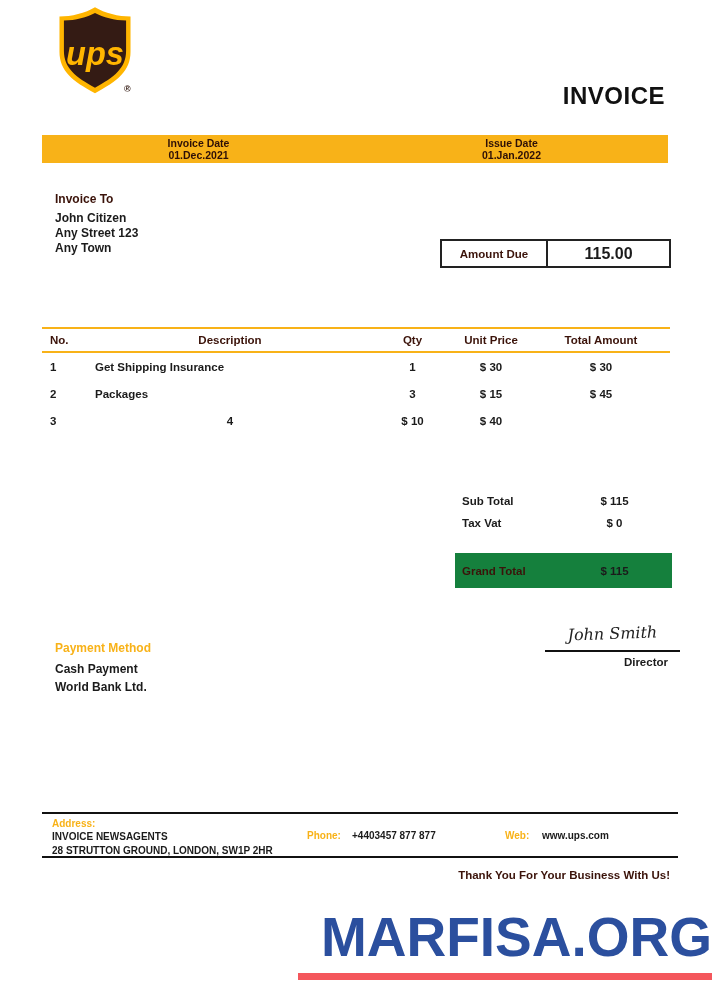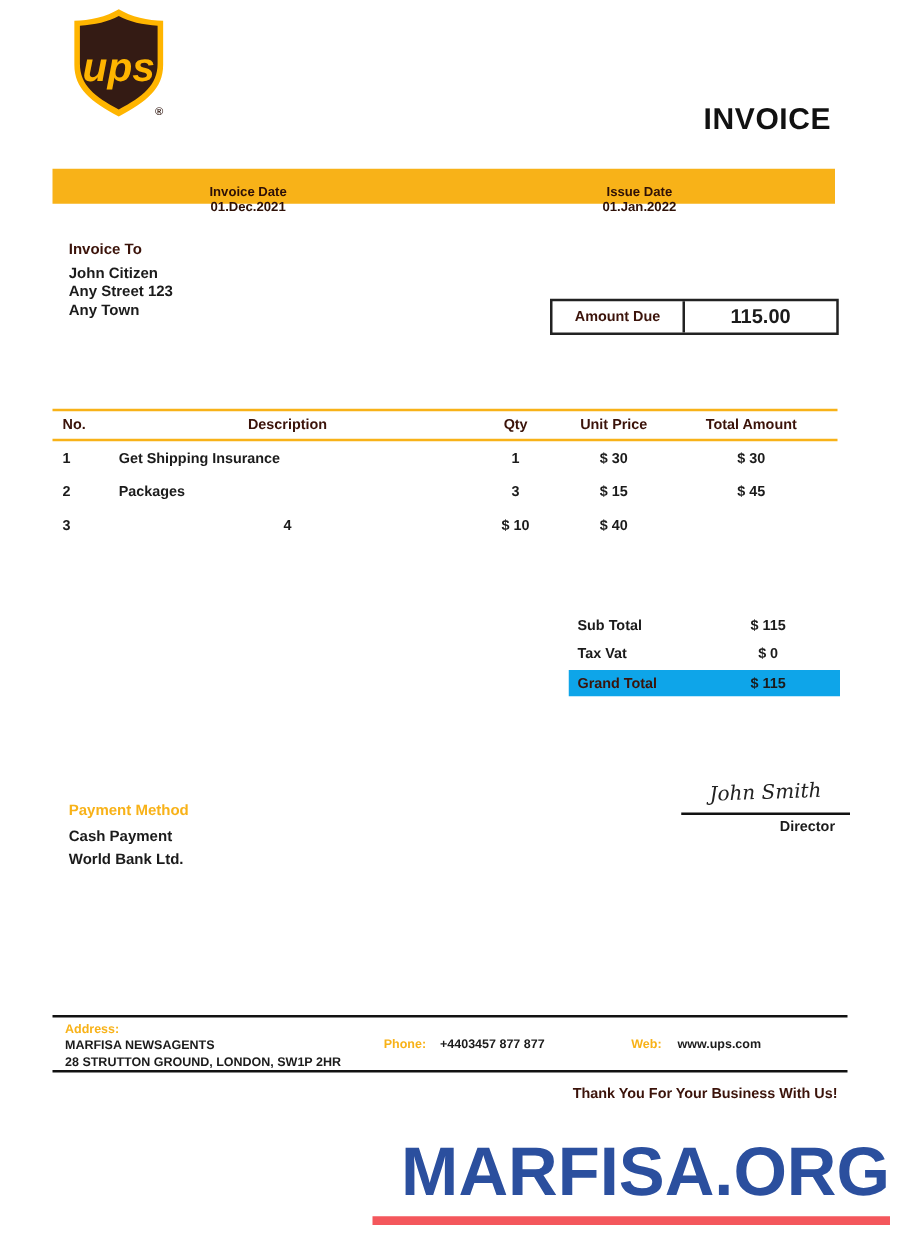--- a/index.html
+++ b/index.html
@@ -6,21 +6,21 @@
   html,body { width:720px; height:1000px; background:#ffffff; overflow:hidden; }
   body { position:relative; font-family:"Liberation Sans", sans-serif; color:#1b1b1b; }
 
   
   .logo { position:absolute; left:58px; top:6px; width:74px; height:90px; }
   .reg-mark { position:absolute; left:124px; top:84px; font-size:9px; color:#341B14; font-weight:bold; }
   .invoice-title { position:absolute; right:55px; top:82px; font-size:24px; font-weight:bold; letter-spacing:.5px; color:#111; }
 
   
   .info-bar { position:absolute; left:42px; top:135px; width:626px; height:28px; background:#F8B218; display:flex; }
-  .info-cell { flex:1; text-align:center; padding-top:13px; }
+  .info-cell { flex:1; text-align:center; padding-top:2px; }
   .info-label { font-size:10.5px; font-weight:bold; color:#2E1007; line-height:12px; }
   .info-value { font-size:10.5px; font-weight:bold; color:#2E1007; line-height:13px; }
 
   
   .invoice-to { position:absolute; left:55px; top:192px; }
   .invoice-to .heading { color:#3B130A; font-weight:bold; font-size:12px; margin-bottom:5px; }
   .invoice-to .line { font-weight:bold; font-size:12px; line-height:15px; color:#1b1b1b; }
 
   
   .amount-due { position:absolute; left:440px; top:239px; width:231px; height:29px; border:2px solid #222; display:flex; }
@@ -37,21 +37,21 @@
   .t-row { height:27px; }
   .t-row > div { font-size:11.5px; font-weight:bold; color:#1b1b1b; text-align:center; }
   .t-row .c-no { text-align:left; padding-left:8px; }
   .t-row .c-desc { text-align:left; padding-left:10px; }
 
   
   .totals { position:absolute; left:455px; top:490px; width:217px; }
   .tot-row { display:flex; align-items:center; height:22px; }
   .tot-label { flex:1; padding-left:7px; font-size:11.5px; font-weight:bold; color:#1b1b1b; }
   .tot-value { width:115px; text-align:center; font-size:11.5px; font-weight:bold; color:#1b1b1b; }
-  .tot-grand { background:#0ea5e9; height:21px; margin-top:2px; }
+  .tot-grand { background:#15803d; height:35px; margin-top:19px; }
   .tot-grand .tot-label { color:#3B130A; }
 
   
   .payment { position:absolute; left:55px; top:641px; }
   .payment .heading { color:#F8B218; font-weight:bold; font-size:12px; margin-bottom:6px; }
   .payment .line { font-weight:bold; font-size:12px; line-height:17.5px; color:#1b1b1b; }
 
   .signature { position:absolute; left:545px; top:624px; width:135px; }
   .sig-name { text-align:center; font-family:"DejaVu Serif", serif; font-style:italic; font-size:16px; color:#222; padding-bottom:7px; transform:rotate(-2deg); }
   .sig-line { border-top:2px solid #111; }
@@ -169,21 +169,21 @@
 </div>
 
 <div class="signature">
   <div class="sig-name">John Smith</div>
   <div class="sig-line"></div>
   <div class="sig-title">Director</div>
 </div>
 
 <div class="footer-bar">
   <div class="f f-gold addr-label">Address:</div>
-  <div class="f f-ink addr-1">MARFISA NEWSAGENTS</div>
+  <div class="f f-ink addr-1">INVOICE NEWSAGENTS</div>
   <div class="f f-ink addr-2">28 STRUTTON GROUND, LONDON, SW1P 2HR</div>
   <div class="f f-gold phone-label">Phone:</div>
   <div class="f f-ink phone-value">+4403457 877 877</div>
   <div class="f f-gold web-label">Web:</div>
   <div class="f f-ink web-value">www.ups.com</div>
 </div>
 
 <div class="thank-you">Thank You For Your Business With Us!</div>
 
 <div class="watermark">

